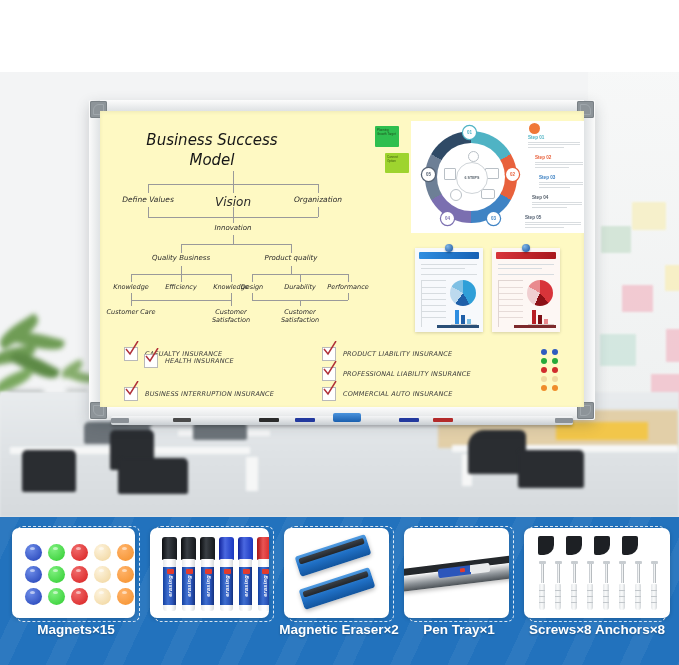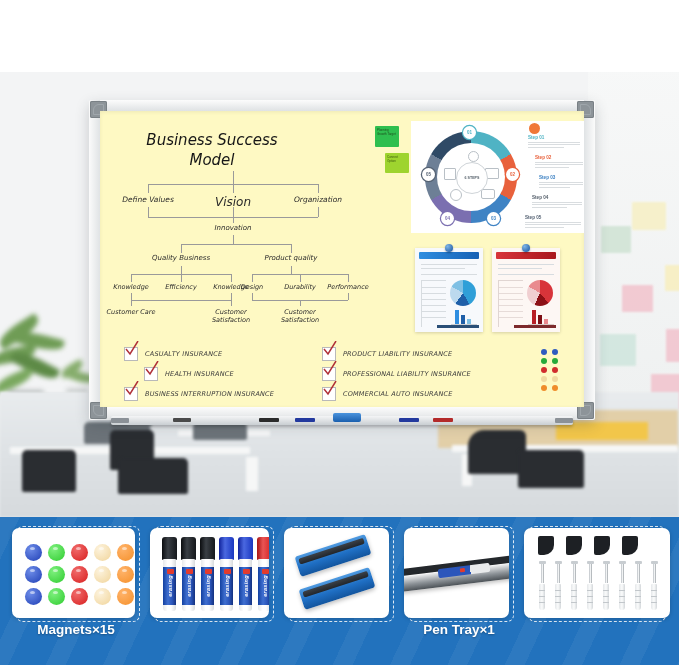--- a/index.html
+++ b/index.html
@@ -309,21 +309,21 @@
 
       <div>
         <div class="chk-row" style="left:24px;top:236px;">
           <span class="chk-box">
             <svg class="chk-mark" viewBox="0 0 15 15">
               <path d="M2 8 L6 13 L14 0" fill="none" stroke="#b03038" stroke-width="1.5"></path>
               </svg>
           </span>
           <span class="chk-label">CASUALTY INSURANCE</span>
         </div>
-        <div class="chk-row" style="left:24px;top:256px;padding-left:20px;">
+        <div class="chk-row" style="left:24px;top:243px;padding-left:20px;">
           <span class="chk-box">
             <svg class="chk-mark" viewBox="0 0 15 15">
               <path d="M2 8 L6 13 L14 0" fill="none" stroke="#b03038" stroke-width="1.5"></path>
               </svg>
           </span>
           <span class="chk-label">HEALTH INSURANCE</span>
         </div>
         <div class="chk-row" style="left:24px;top:276px;">
           <span class="chk-box">
             <svg class="chk-mark" viewBox="0 0 15 15">
@@ -571,20 +571,21 @@
       <div class="cell-dash"></div>
       <div class="cell-card">
         <div class="er" style="left:12px;top:17px;transform:rotate(-18deg);">
           <div class="er-felt"></div>
         </div>
         <div class="er" style="left:16px;top:50px;transform:rotate(-18deg);">
           <div class="er-felt"></div>
         </div>
       </div>
     </div>
+    <div class="cap" style="left:270px;width:138px;">Magnetic Eraser×2</div>
 
     <div class="cell" style="left:404px;width:110px;">
       <div class="cell-dash"></div>
       <div class="cell-card">
         <div class="tray-dark" style="left:-20px;top:34px;transform:rotate(-7deg);"></div>
         <div class="tray-big" style="left:-22px;top:42px;transform:rotate(-7deg);"></div>
         <div style="position:absolute;left:34px;top:38px;width:52px;height:9px;border-radius:2px;transform:rotate(-7deg);
              background:linear-gradient(90deg,#2b56bb 0 62%,#e9ebec 62% 100%);">
           <div style="position:absolute;left:22px;top:2px;width:5px;height:4px;background:#e23b2e;border-radius:1px;"></div>
         </div>
@@ -661,15 +662,16 @@
             <div class="anchor-rib" style="top:18px;"></div>
           </div>
         <div class="anchor" style="left:127px;top:56px;height:26px;">
             <div class="anchor-rib" style="top:6px;"></div>
             <div class="anchor-rib" style="top:12px;"></div>
             <div class="anchor-rib" style="top:18px;"></div>
           </div>
       </div>
     </div>
     <div class="cap" style="left:518px;width:158px;">
+      <div>Screws×8  Anchors×8</div>
     </div>
   </div>
 </div>
 
 </body></html>

